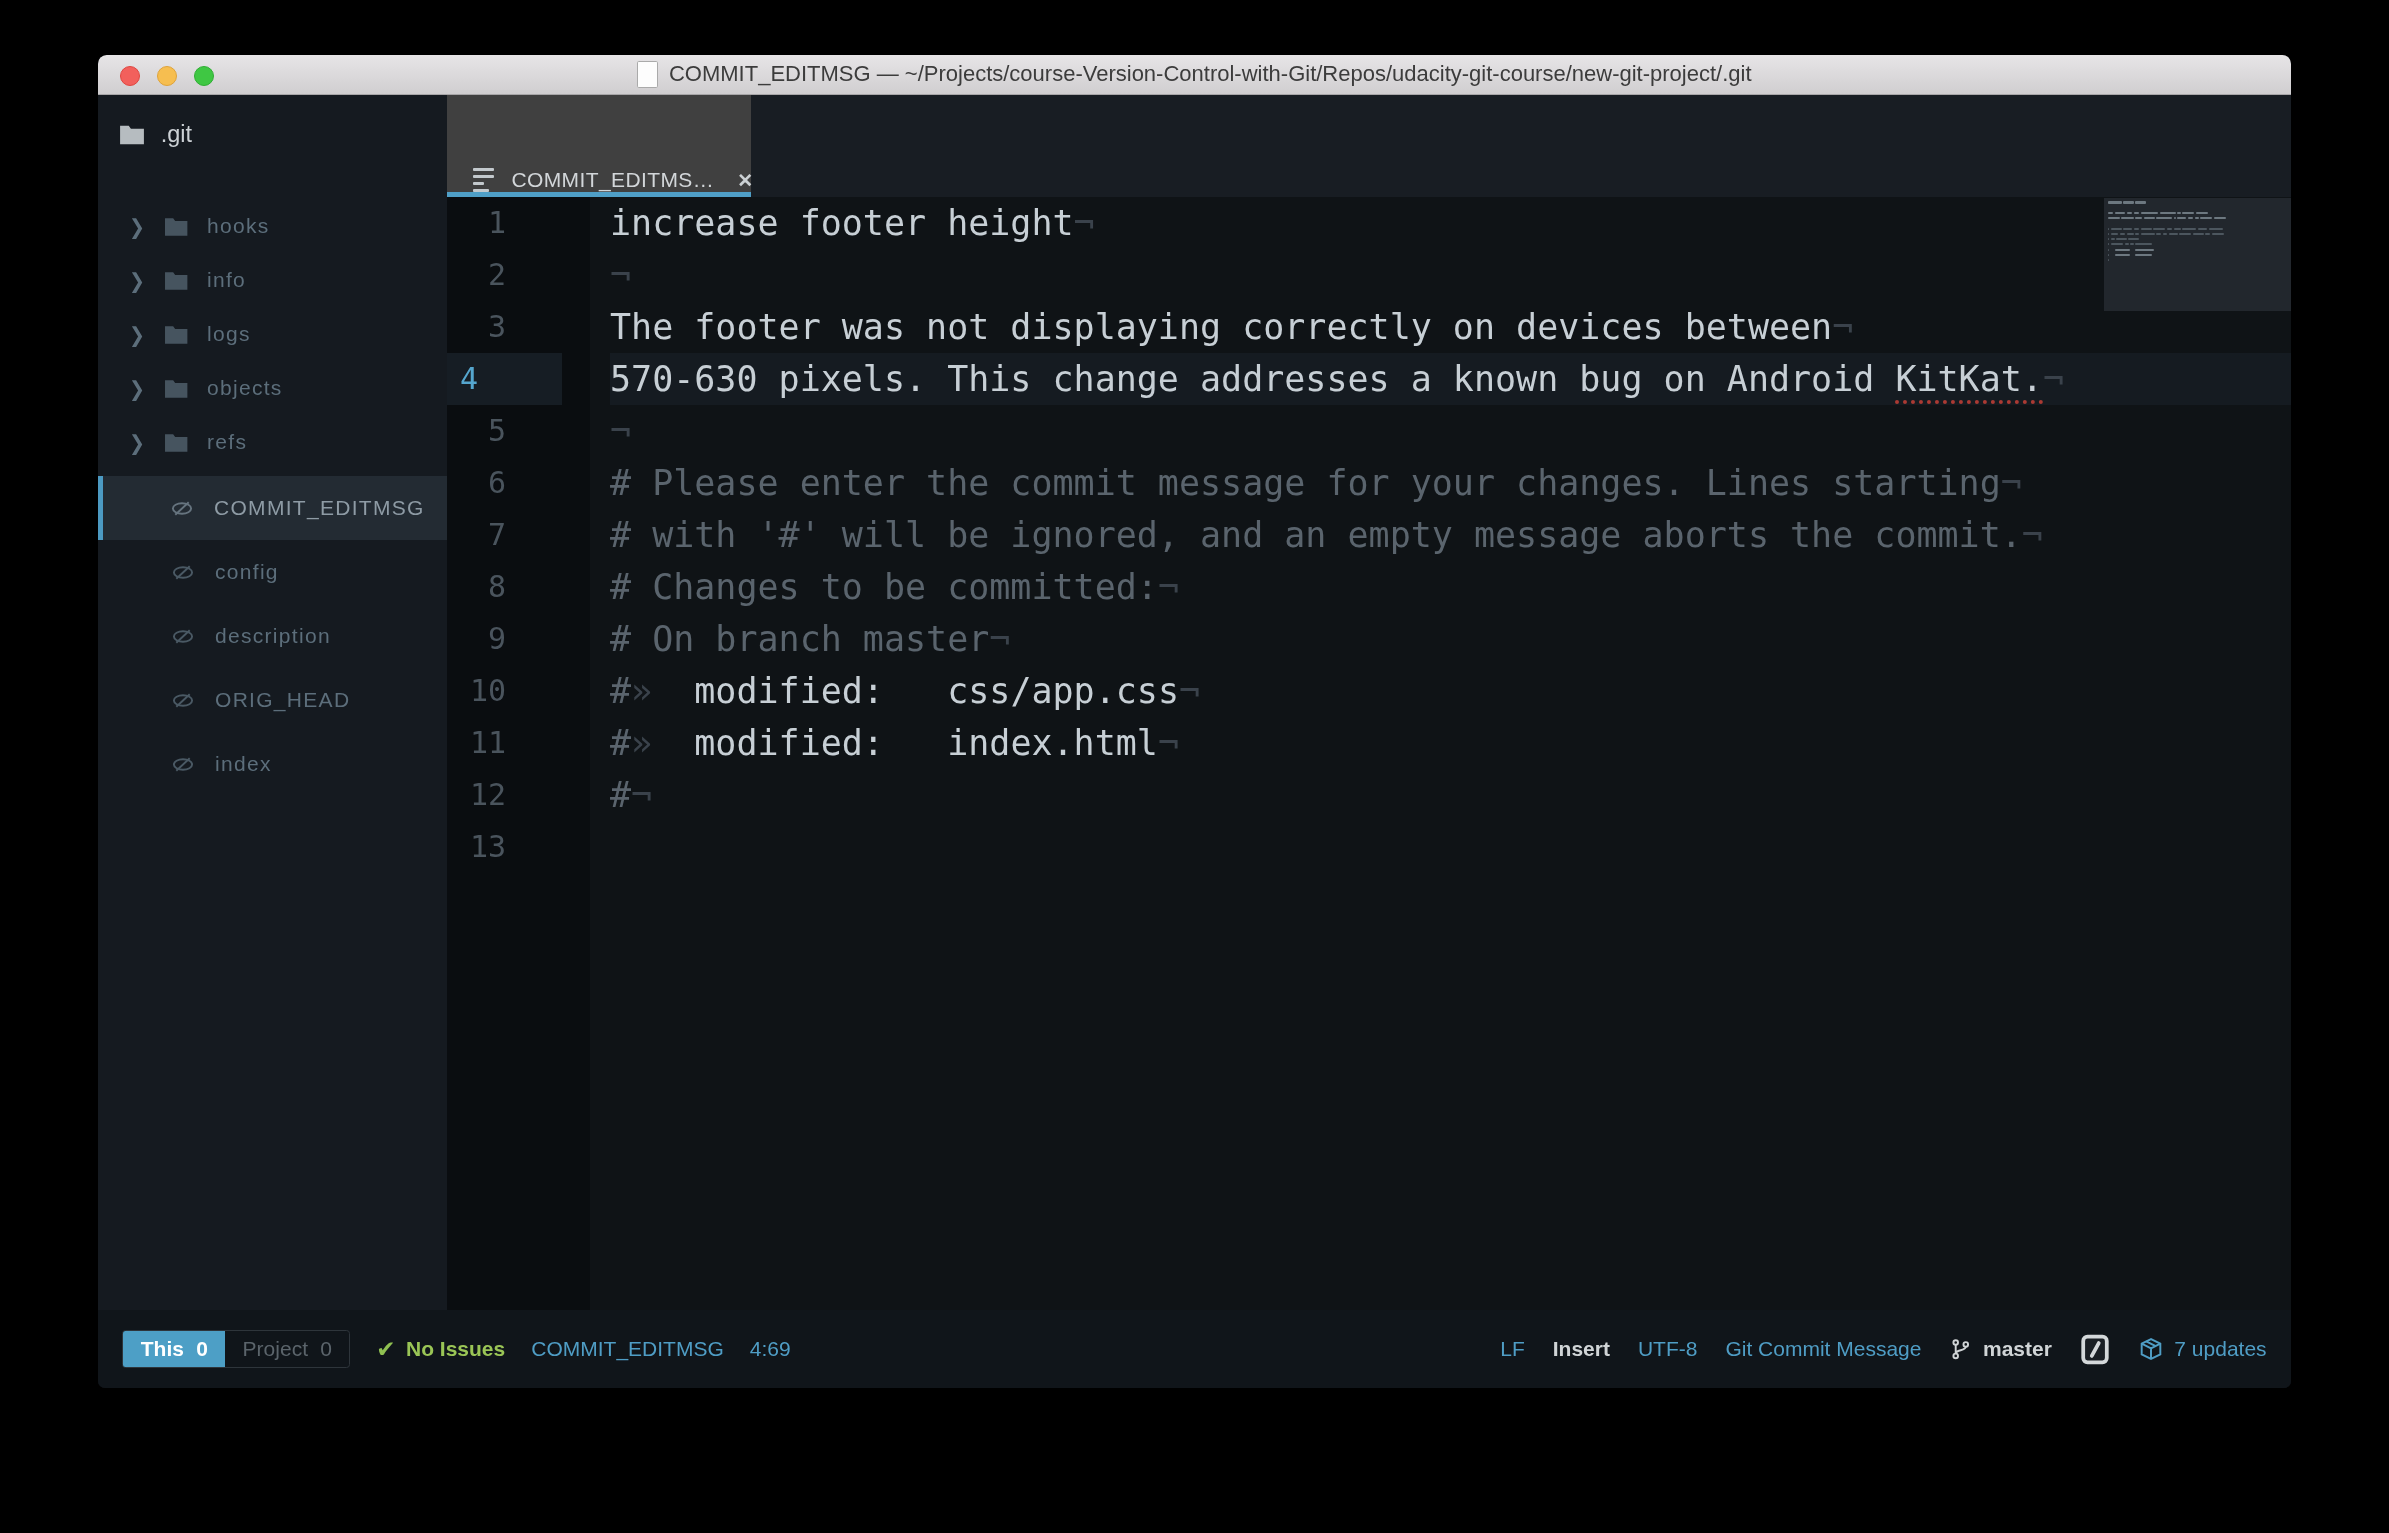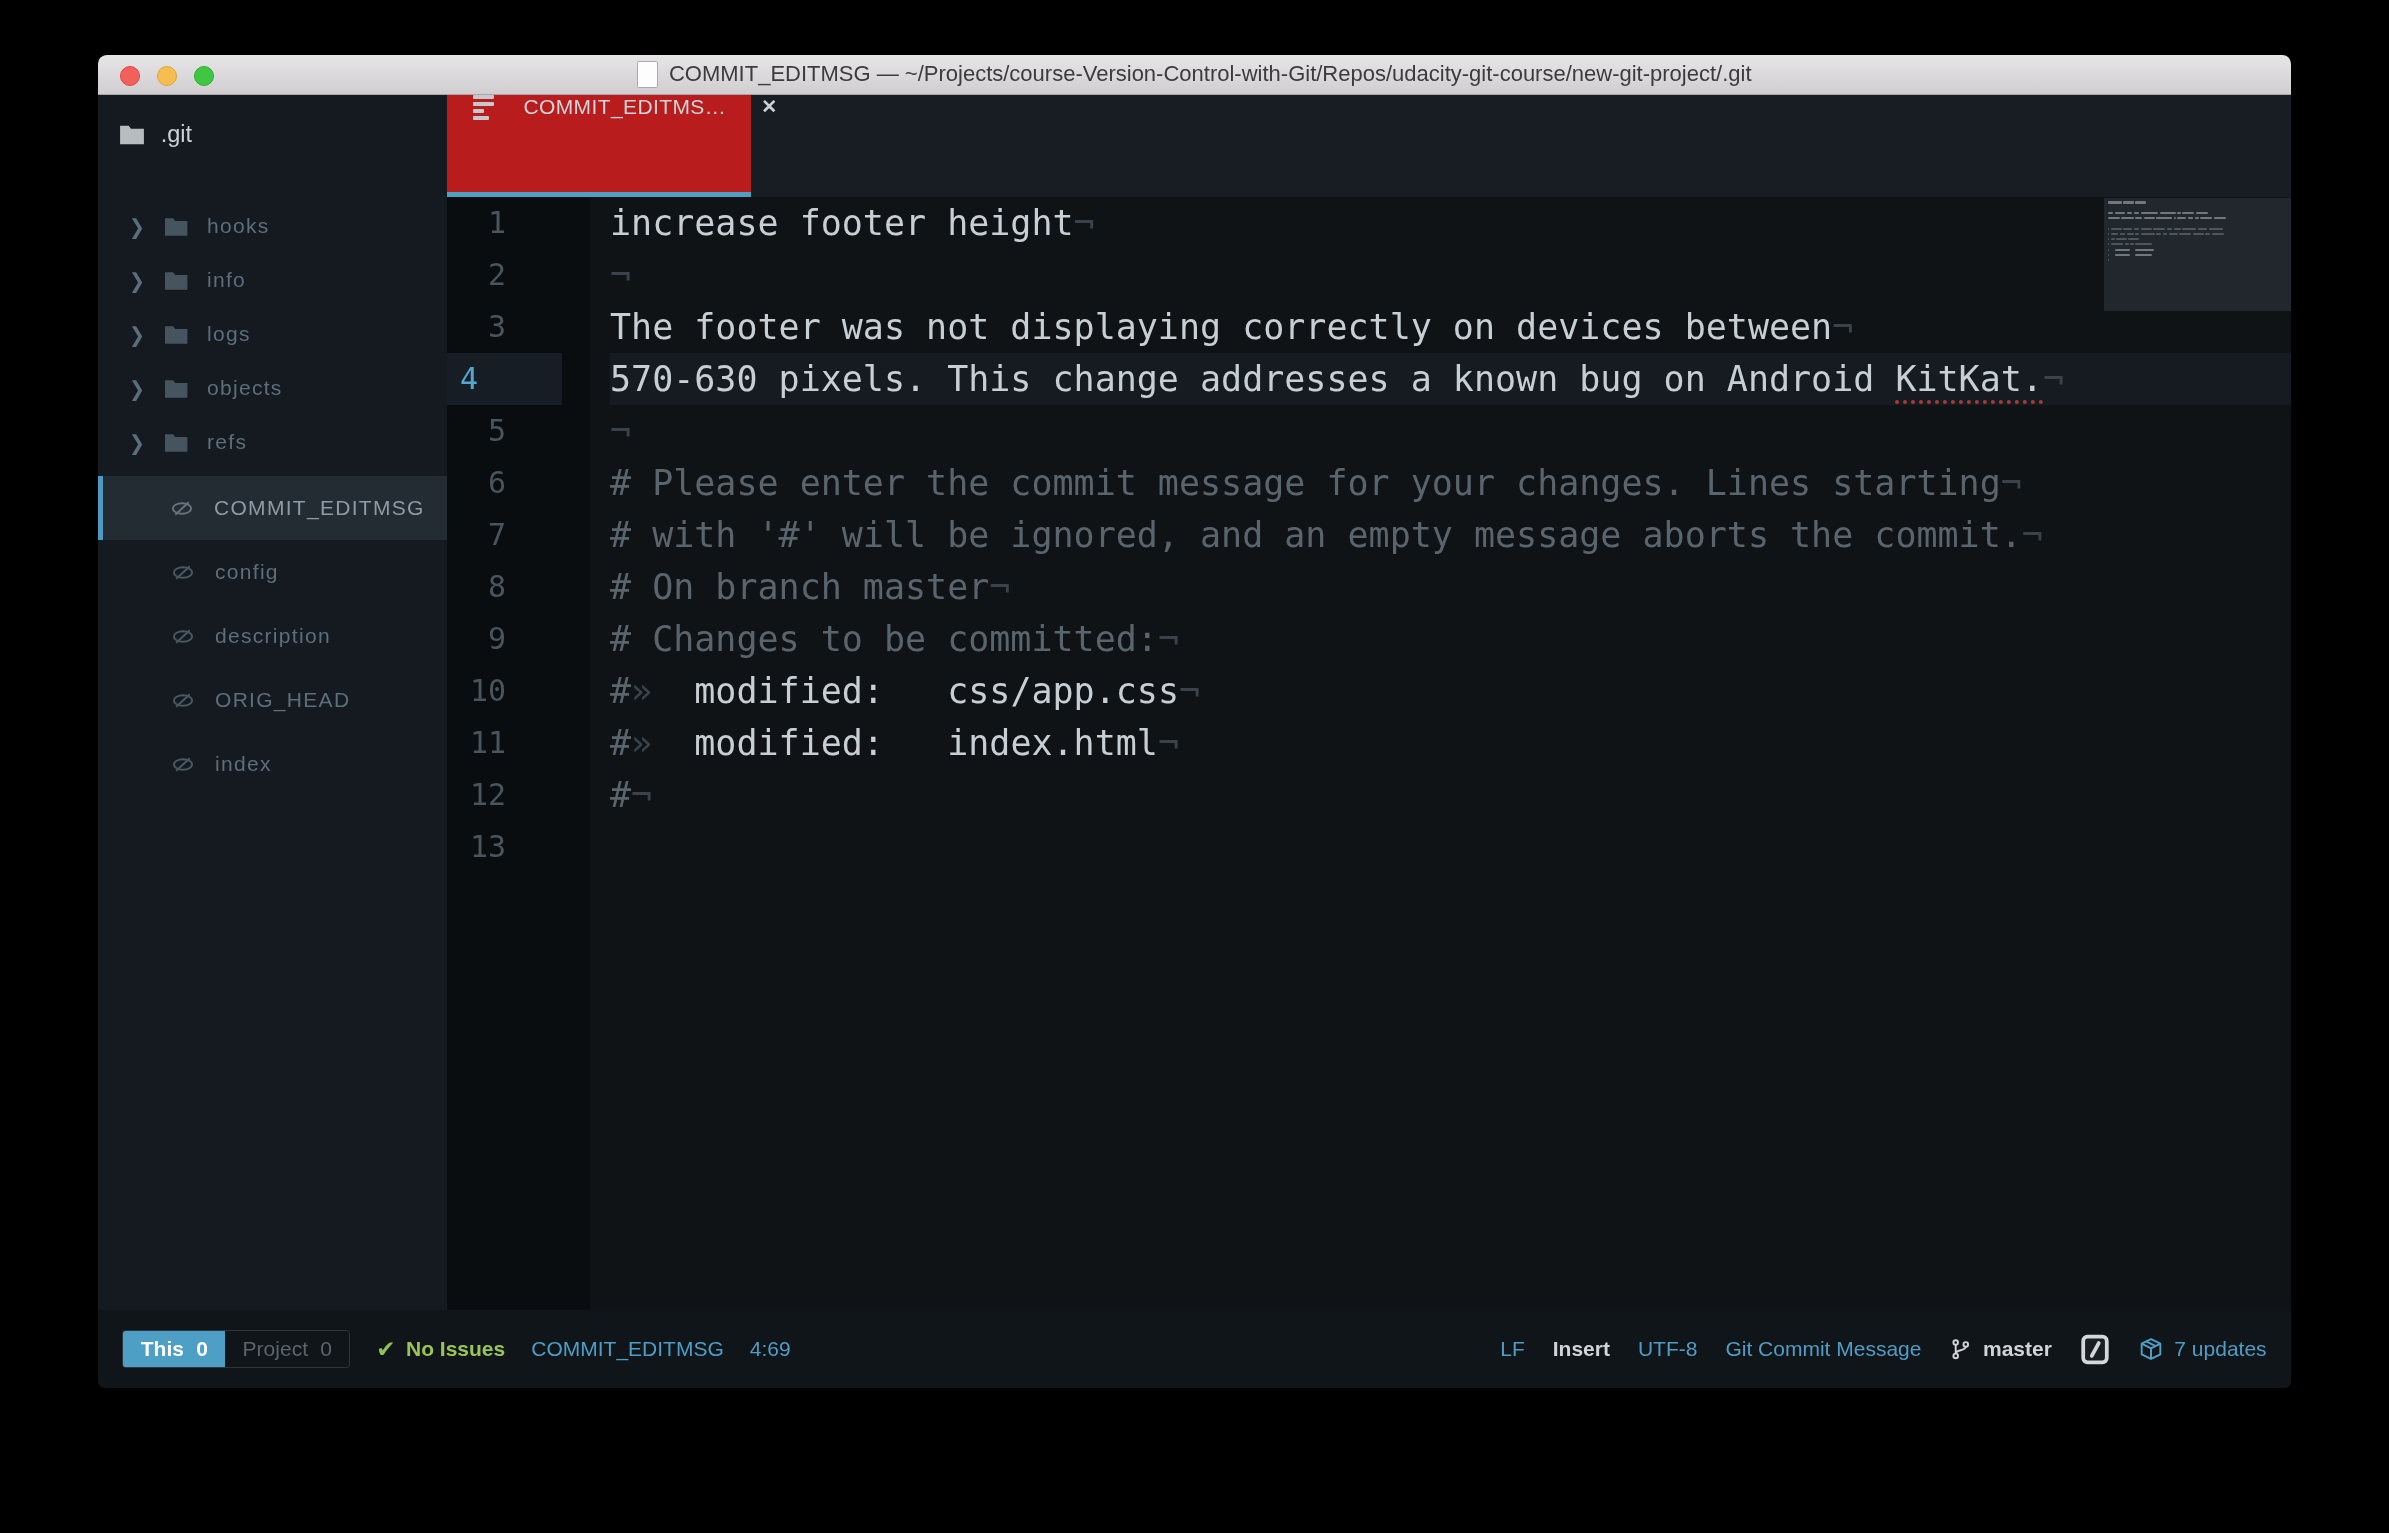--- a/index.html
+++ b/index.html
@@ -31,22 +31,22 @@
   .titem.folder{height:54px;}
   .titem.file{height:64px;}
   .chev{margin-left:31px;font-size:19px;color:#5c6e7b;transform:scaleY(1.1);}
   .titem.folder svg{margin-left:17.4px;color:#46545f;}
   .titem.file svg{margin-left:72px;color:#4a5964;}
   .titem .tlabel{margin-left:19px;}
   .titem.selected{background:#232b33;border-left:5.2px solid #4c9ac2;color:#8e9ba5;}
   .titem.selected svg{margin-left:66px;color:#66747f;}
   
   .tabbar{position:absolute;left:349px;right:0;top:40px;height:102px;background:#181d23;}
-  .tab{position:absolute;left:0;top:0;width:304px;height:97px;background:#b91c1c;
-       border-bottom:5.2px solid #4f9fc7;display:flex;align-items:flex-start;gap:12px;}
+  .tab{position:absolute;left:0;top:0;width:304px;height:97px;background:#404040;
+       border-bottom:5.2px solid #4f9fc7;display:flex;align-items:flex-end;}
   .tabicon{margin-left:26px;display:flex;flex-direction:column;gap:3.5px;}
   .tabicon i{display:block;height:3.5px;background:#c3c9cd;border-radius:0.9px;}
   .tablabel{margin-left:17.4px;font-size:21px;color:#d2d6d9;letter-spacing:0.4px;}
   .tabclose{margin-left:23px;font-size:19px;color:#ccd1d4;font-weight:bold;cursor:default;}
   
   .editor{position:absolute;left:349px;right:0;top:142px;bottom:78px;background:#0f1316;}
   .gutter{position:absolute;left:0;top:0;bottom:0;width:143px;background:#0a0d10;}
   .gnum{height:52px;line-height:52px;text-align:right;padding-right:84px;
         font-family:"DejaVu Sans Mono",monospace;font-size:30px;color:#4a545d;}
   .gnum.active{background:#161d24;color:#55a6ce;width:31px;padding-right:84px;}
@@ -219,22 +219,22 @@
           <div class="gnum">13</div>
         </div>
       <div class="lines">
           <div class="line"><span class="seg t">increase footer height</span><span class="seg i">¬</span></div>
           <div class="line"><span class="seg i">¬</span></div>
           <div class="line"><span class="seg t">The footer was not displaying correctly on devices between</span><span class="seg i">¬</span></div>
           <div class="line active"><span class="seg t">570-630 pixels. This change addresses a known bug on Android </span><span class="seg m">KitKat.</span><span class="seg i">¬</span></div>
           <div class="line"><span class="seg i">¬</span></div>
           <div class="line"><span class="seg c"># Please enter the commit message for your changes. Lines starting</span><span class="seg i">¬</span></div>
           <div class="line"><span class="seg c"># with '#' will be ignored, and an empty message aborts the commit.</span><span class="seg i">¬</span></div>
+          <div class="line"><span class="seg c"># Changes to be committed:</span><span class="seg i">¬</span></div>
           <div class="line"><span class="seg c"># On branch master</span><span class="seg i">¬</span></div>
-          <div class="line"><span class="seg c"># Changes to be committed:</span><span class="seg i">¬</span></div>
           <div class="line"><span class="seg c">#</span><span class="seg i">»</span><span class="seg t">  modified:   css/app.css</span><span class="seg i">¬</span></div>
           <div class="line"><span class="seg c">#</span><span class="seg i">»</span><span class="seg t">  modified:   index.html</span><span class="seg i">¬</span></div>
           <div class="line"><span class="seg c">#</span><span class="seg i">¬</span></div>
           <div class="line"></div>
         </div>
       <div class="minimap">
           <span class="mdash b" style="left: 3.5px; top: 3.5px; width: 14px;"></span>
           <span class="mdash b" style="left: 19px; top: 3.5px; width: 10.5px;"></span>
           <span class="mdash b" style="left: 31px; top: 3.5px; width: 10.5px;"></span>
           <span class="mdash b" style="left: 3.5px; top: 14px; width: 5.2px;"></span>

